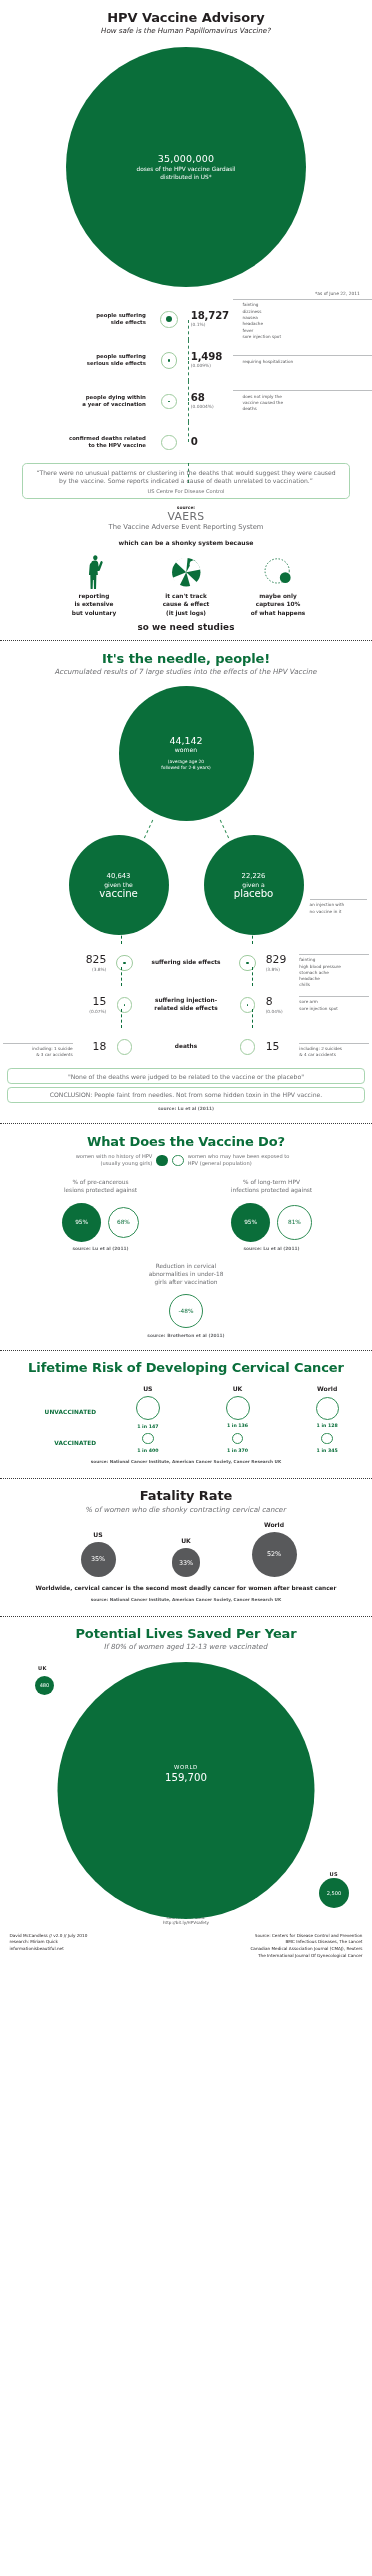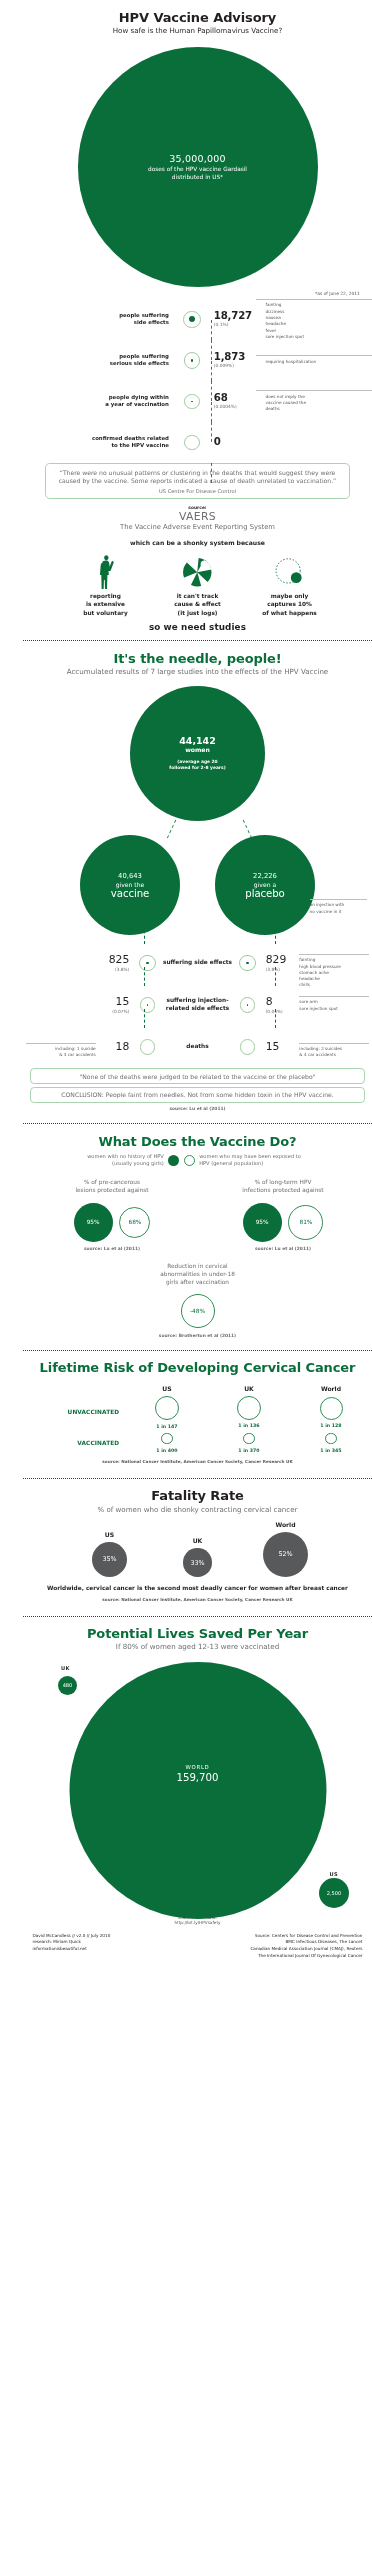--- a/index.html
+++ b/index.html
@@ -3,26 +3,26 @@
 <meta charset="utf-8">
 <style>
   * { box-sizing: border-box; margin: 0; padding: 0; }
   body {
     width: 372px;
     background: #ffffff;
     font-family: "DejaVu Sans", sans-serif;
     color: #231f20;
     -webkit-font-smoothing: antialiased;
   }
-  .page { width: 372px; position: relative; overflow: hidden; padding-left: 23px; }
+  .page { width: 372px; position: relative; overflow: hidden; }
 
   
   .h1 { font-size: 13px; font-weight: bold; text-align: center; letter-spacing: -0.1px; }
   .h1.green { color: #0a6e3a; }
-  .sub { font-size: 7.1px; text-align: center; color: #6d6e71; margin-top: 1.4px; }
+  .sub { font-size: 7.1px; text-align: center; color: #6d6e71; margin-top: 1.4px; font-style: italic; }
   .sub.dark { color: #231f20; }
   .src { font-size: 4.4px; text-align: center; color: #6d6e71; font-weight: bold; }
 
   .divider {
     border-top: 1px dotted #3a3a3a;
     margin: 0 0 0 0;
     height: 0;
   }
 
   
@@ -84,21 +84,21 @@
   .icon-art { height: 39px; display: flex; align-items: center; justify-content: center; }
   .icon-cap { font-size: 5.8px; font-weight: bold; line-height: 1.4; margin-top: 0.7px; }
   .need-studies { font-size: 8.8px; font-weight: bold; text-align: center; margin-top: 5.4px; letter-spacing: 0.1px; }
 
   
   .sec2 { padding: 9.5px 0 6.8px; }
   .c-44 {
     width: 135px; height: 135px; border-radius: 50%;
     background: #0a6e3a; margin: 9.5px auto 0;
     display: flex; flex-direction: column; align-items: center; justify-content: center;
-    color: #fff; text-align: center; font-weight: bold;
+    color: #fff; text-align: center;
   }
   .c-44 .n { font-size: 9.5px; }
   .c-44 .w { font-size: 6.1px; margin-top: 0.7px; }
   .c-44 .s { font-size: 4.4px; line-height: 1.4; margin-top: 6.1px; }
 
   .branch { position: relative; height: 17.6px; }
   .arm { position:absolute; width:0; border-left:0.7px dashed #2f8d55; height: 20.3px; }
 
   .two-circles { display: flex; justify-content: center; gap: 35px; margin-top: -2.7px; position: relative; }
   .c-arm {
@@ -271,21 +271,21 @@
               <div>people suffering</div>
               <div>serious side effects</div>
             </div>
           </div>
           <div class="f-dot-col">
             <div class="ring" style="width:16.3px;height:16.3px;">
               <div class="core" style="width:2.4px;height:2.4px;"></div>
             </div>
           </div>
           <div class="f-value">
-            <div class="v">1,873</div>
+            <div class="v">1,498</div>
             <div class="p">(0.009%)</div>
           </div>
           <div class="f-notes">
             <div class="rule"></div>
             <div class="txt">
               <div>requiring hospitalization</div>
             </div>
           </div>
         </div>
         <div class="funnel-row">

